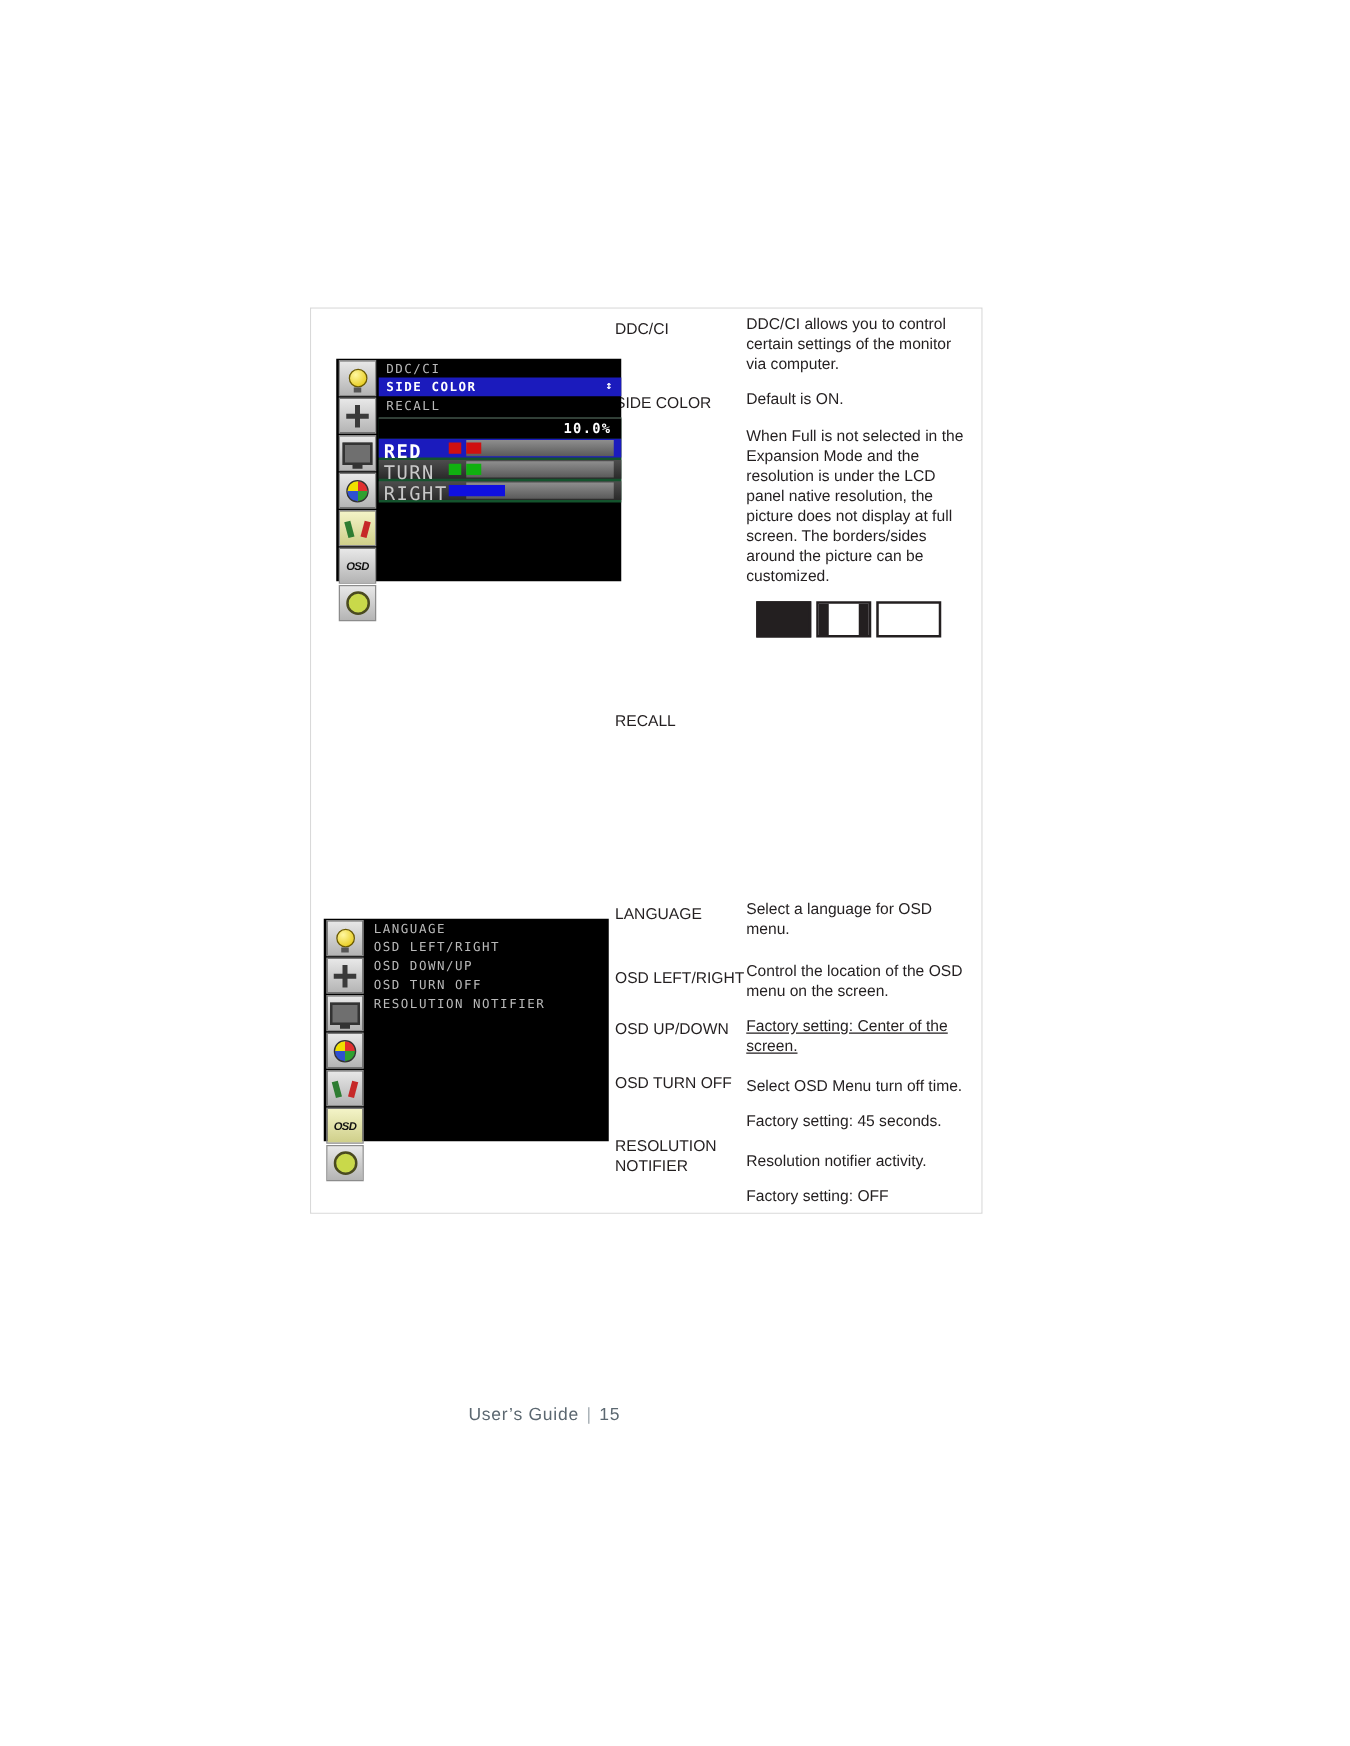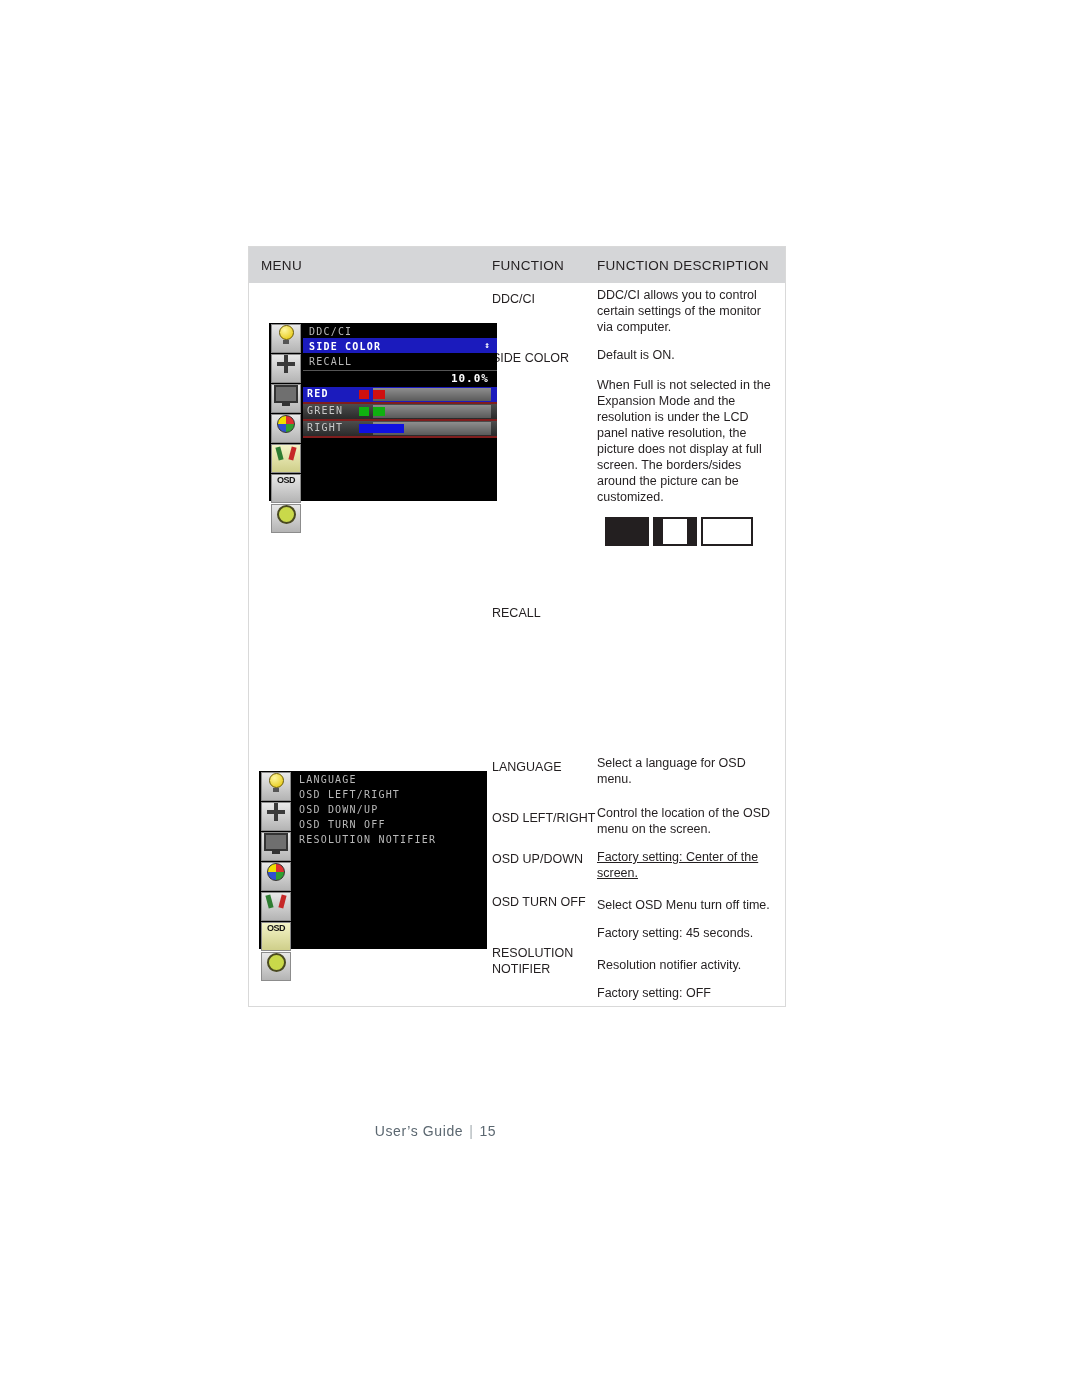--- a/index.html
+++ b/index.html
@@ -114,24 +114,25 @@
     background: linear-gradient(#e8e8e8, #b4b4b4);
     overflow: hidden;
   }
   .osd-icon.sel {
     background: linear-gradient(#f4f4c8, #cfcf8a);
   }
   .icon-glyph {
     position: absolute;
     left: 0; top: 0; right: 0; bottom: 0;
     display: flex;
-    align-items: flex-start;
+    align-items: center;
     justify-content: center;
     font-size: 16px;
     color: #222;
+    font-style: italic;
   }
 
   
   .bulb { width: 13px; height: 13px; border-radius: 50%; background: radial-gradient(circle at 35% 30%, #fff7a0, #e2c200); border:1px solid #6b5a00; position:relative; }
   .bulb:after { content:""; position:absolute; left:3px; bottom:-5px; width:6px; height:4px; background:#555; }
 
   
   .cross { width:18px; height:18px; position:relative; }
   .cross:before, .cross:after { content:""; position:absolute; background:#3a3a3a; }
   .cross:before { left:7px; top:0; width:4px; height:18px; }
@@ -186,21 +187,21 @@
     line-height: 11px;
     color: #ffffff;
   }
 
   
   .rgb-panel {
     position: absolute;
     left: 34px;
     top: 47px;
     width: 194px;
-    background: #7f1d1d;
+    background: #14532d;
     border-top: 1px solid #555;
   }
   .rgb-head {
     text-align: right;
     font-family: "DejaVu Sans Mono", monospace;
     font-size: 11px;
     letter-spacing: 1px;
     color: #ffffff;
     padding: 1px 8px 2px 0;
     background: #000;
@@ -209,21 +210,21 @@
   .rgb-row {
     position: relative;
     height: 15px;
     margin-bottom: 2px;
   }
   .rgb-name {
     position: absolute;
     left: 4px;
     top: 1px;
     font-family: "DejaVu Sans Mono", monospace;
-    font-size: 10px;
+    font-size: 15px;
     letter-spacing: 1.2px;
     color: #c8c8c8;
     z-index: 3;
   }
   .rgb-row.sel .rgb-name { color: #ffffff; font-weight: bold; }
   .rgb-row.sel .rgb-track { background: #1b1bbd; }
   .rgb-track {
     position: absolute;
     left: 0; top: 0;
     width: 194px;
@@ -296,25 +297,20 @@
     color: #a8b0b5;
   }
 </style>
 </head>
 <body>
 
 <div class="page">
 
   <div class="table">
 
-    <div class="thead">
-      <div class="th-menu">MENU</div>
-      <div class="th-func">FUNCTION</div>
-      <div class="th-desc">FUNCTION DESCRIPTION</div>
-    </div>
 
     <div class="tbody">
 
       <div class="section" style="min-height:468px;">
 
         <div class="col-menu">
           <div class="osd osd-1">
 
             <div class="icon-strip">
               <div class="osd-icon">
@@ -372,21 +368,21 @@
                 <div class="rgb-chip" style="background:#d01010;"></div>
                 <div class="rgb-bar" style="width:12px;background:#d01010;"></div>
                 <div class="rgb-name">RED</div>
               </div>
 
               <div class="rgb-row">
                 <div class="rgb-track"></div>
                 <div class="rgb-grey" style="width:118px;"></div>
                 <div class="rgb-chip" style="background:#10b010;"></div>
                 <div class="rgb-bar" style="width:12px;background:#10b010;"></div>
-                <div class="rgb-name">GREEN</div>
+                <div class="rgb-name">TURN</div>
               </div>
 
               <div class="rgb-row">
                 <div class="rgb-track"></div>
                 <div class="rgb-grey" style="width:118px;"></div>
                 <div class="rgb-bar" style="width:45px;left:56px;background:#1010e0;"></div>
                 <div class="rgb-name">RIGHT</div>
               </div>
             </div>
 

